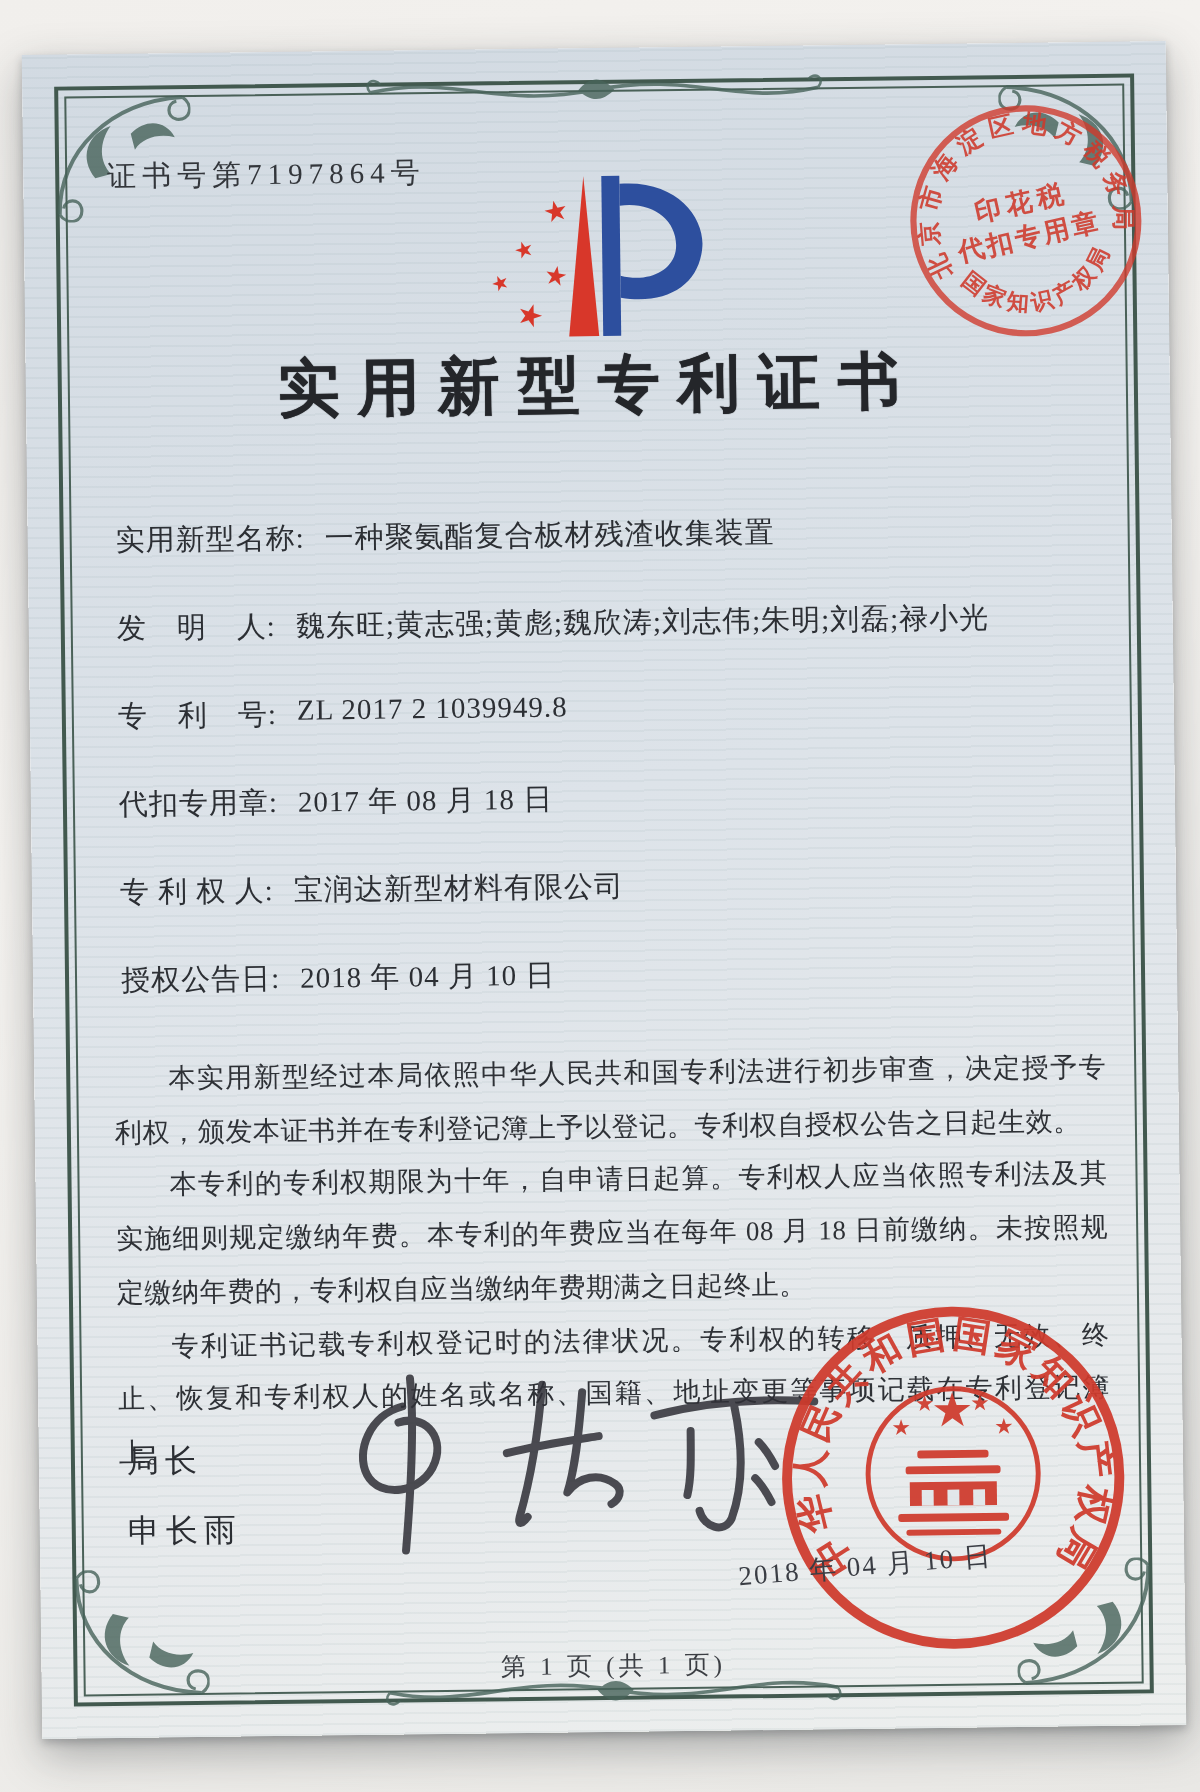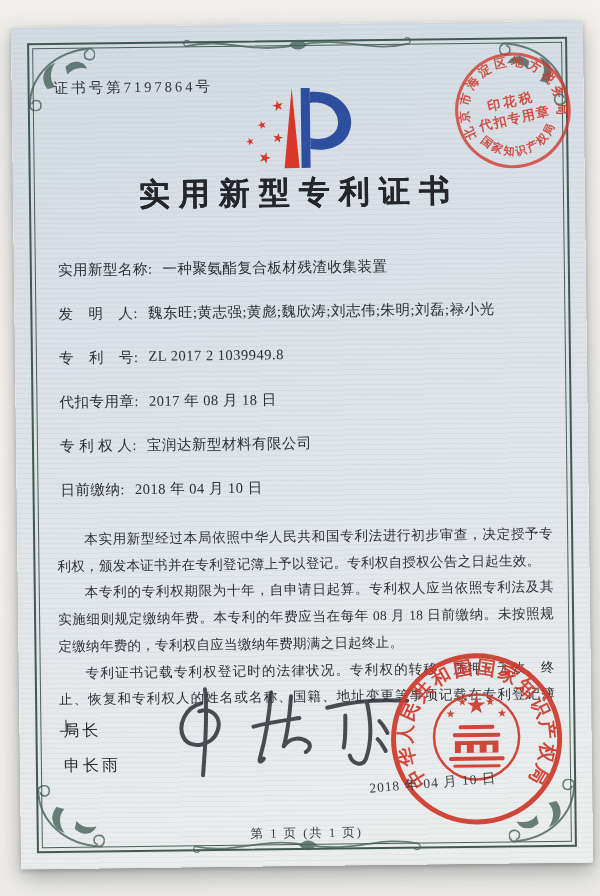--- a/index.html
+++ b/index.html
@@ -158,21 +158,21 @@
     </div>
     <div class="field-row">
       <span class="field-label">代扣专用章:</span>
       <span class="field-value">2017 年 08 月 18 日</span>
     </div>
     <div class="field-row">
       <span class="field-label">专 利 权 人:</span>
       <span class="field-value">宝润达新型材料有限公司</span>
     </div>
     <div class="field-row">
-      <span class="field-label">日前缴纳:</span>
+      <span class="field-label">授权公告日:</span>
       <span class="field-value">2018 年 04 月 10 日</span>
     </div>
   </div>
 
   <div class="paragraphs">
     <p>本实用新型经过本局依照中华人民共和国专利法进行初步审查，决定授予专利权，颁发本证书并在专利登记簿上予以登记。专利权自授权公告之日起生效。</p>
     <p>本专利的专利权期限为十年，自申请日起算。专利权人应当依照专利法及其实施细则规定缴纳年费。本专利的年费应当在每年 08 月 18 日前缴纳。未按照规定缴纳年费的，专利权自应当缴纳年费期满之日起终止。</p>
     <p>专利证书记载专利权登记时的法律状况。专利权的转移、质押、无效、终止、恢复和专利权人的姓名或名称、国籍、地址变更等事项记载在专利登记簿上。</p>
   </div>
 

